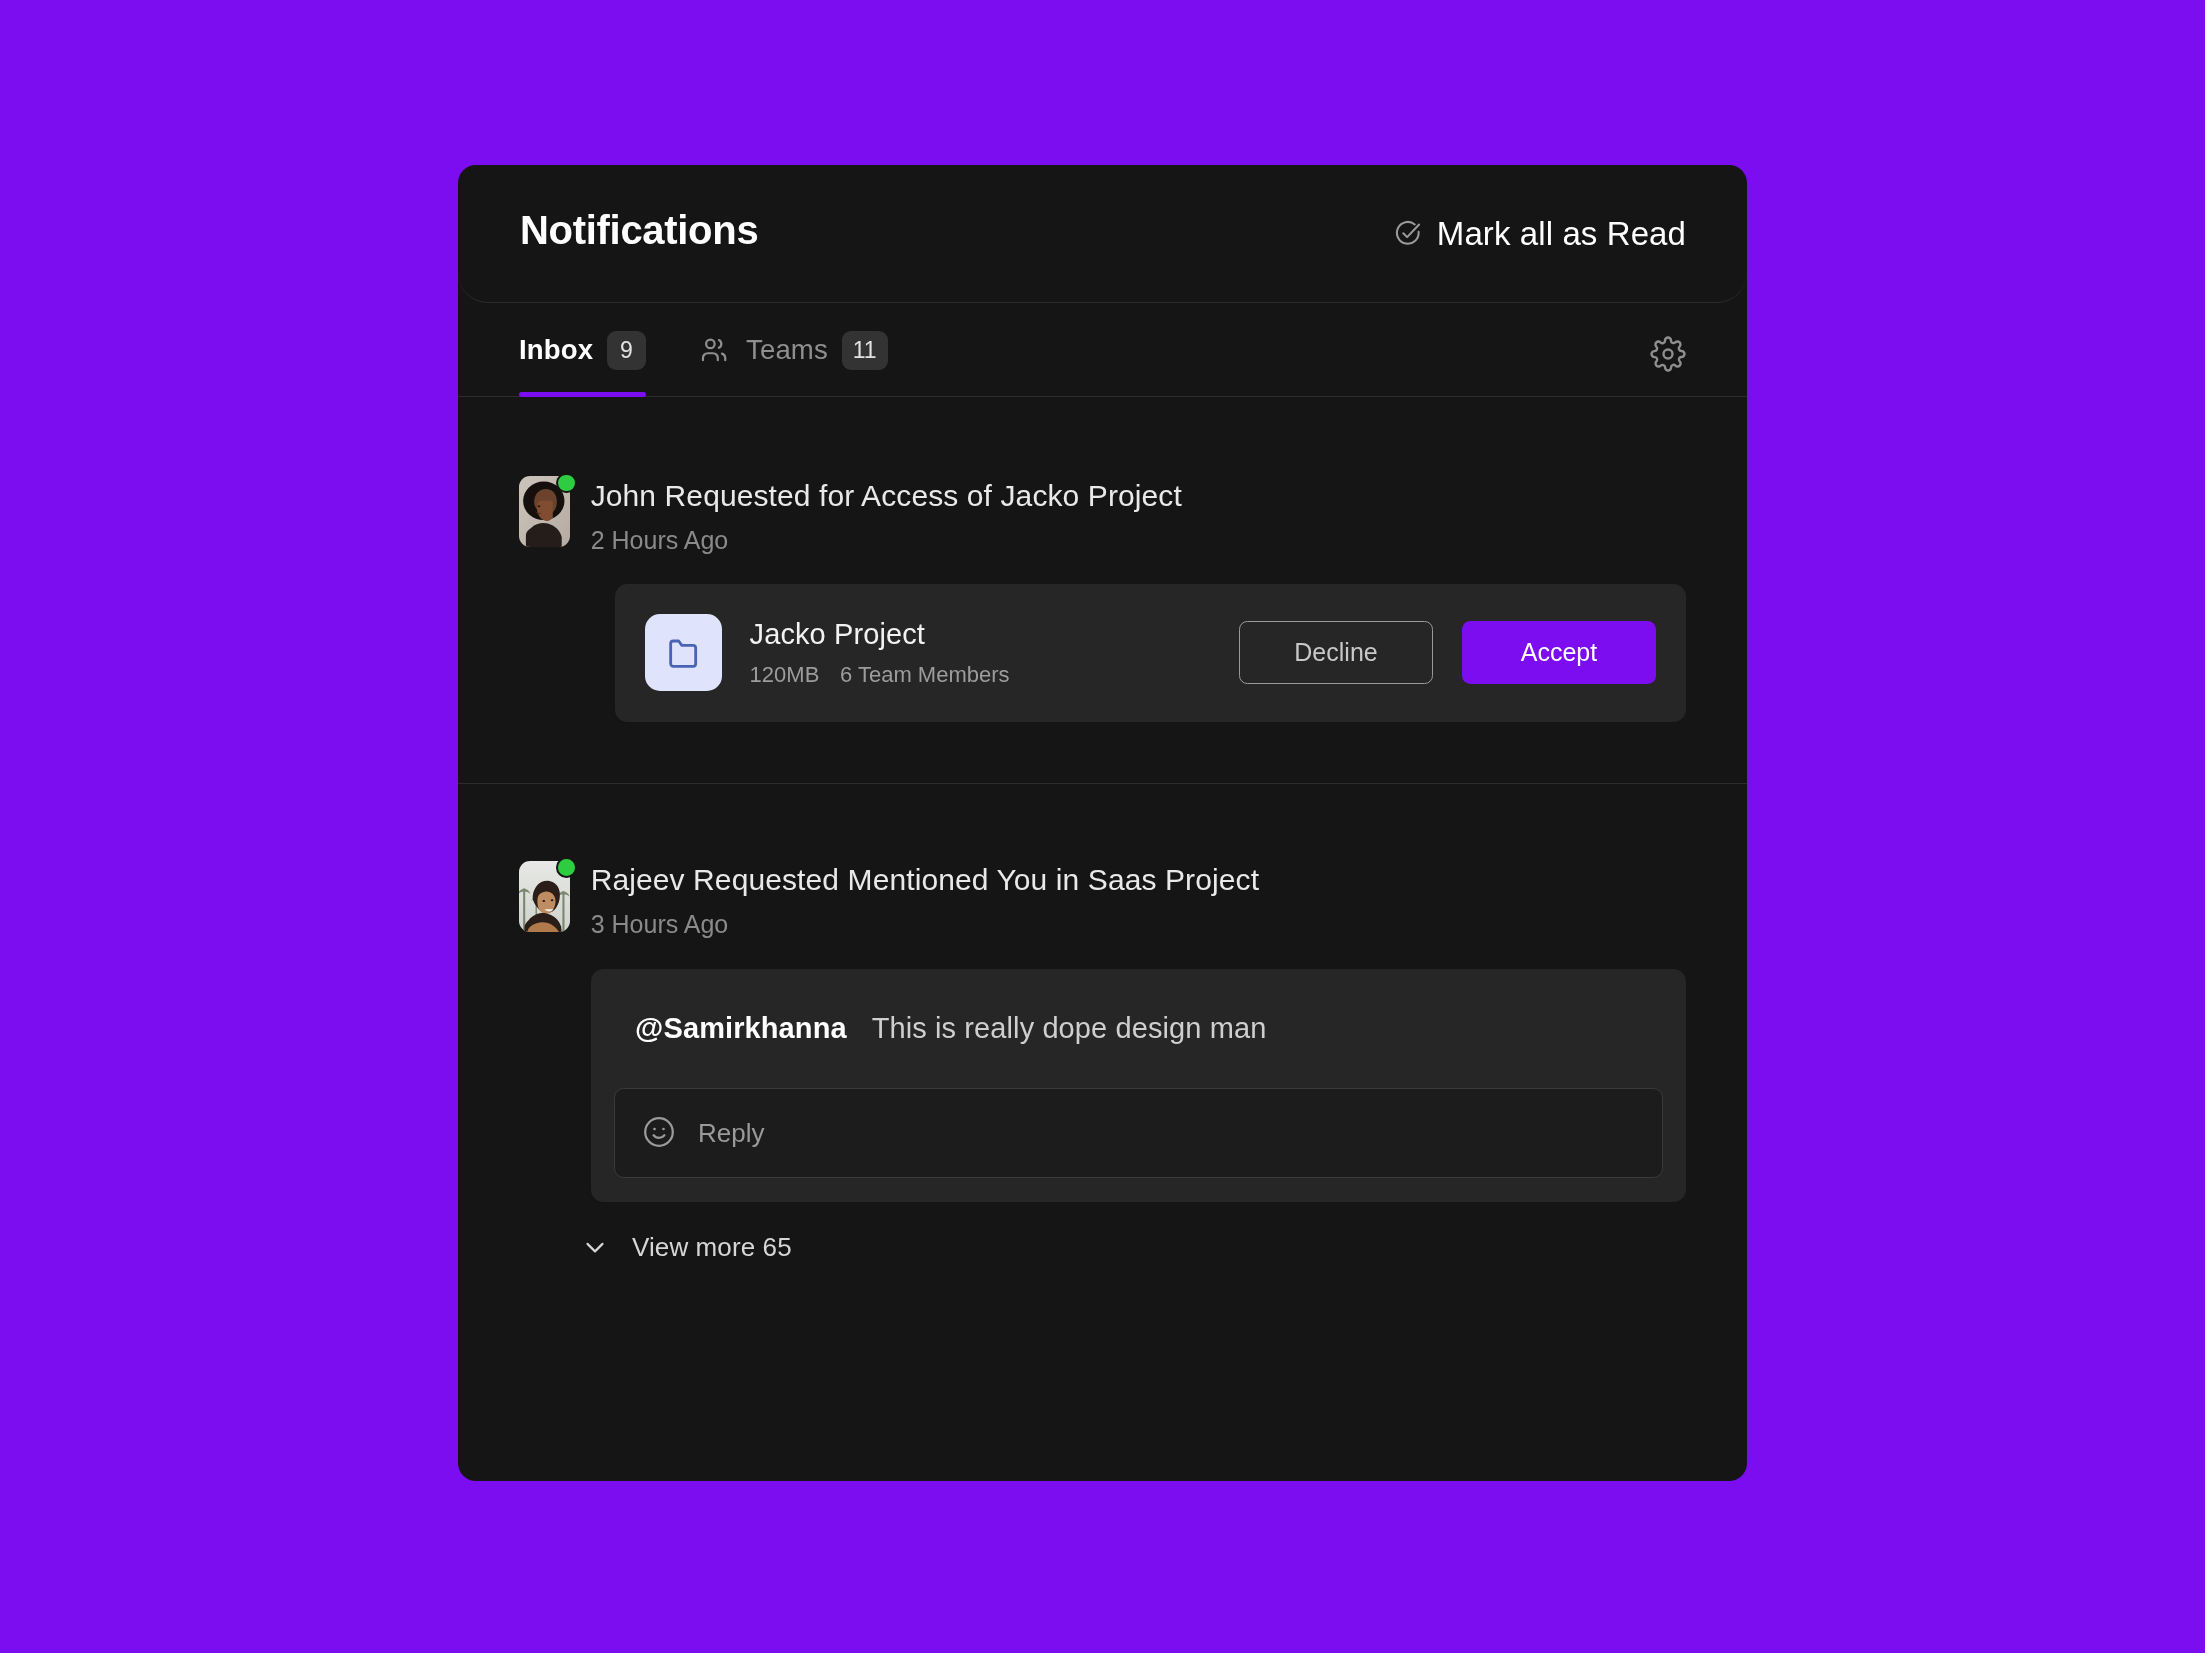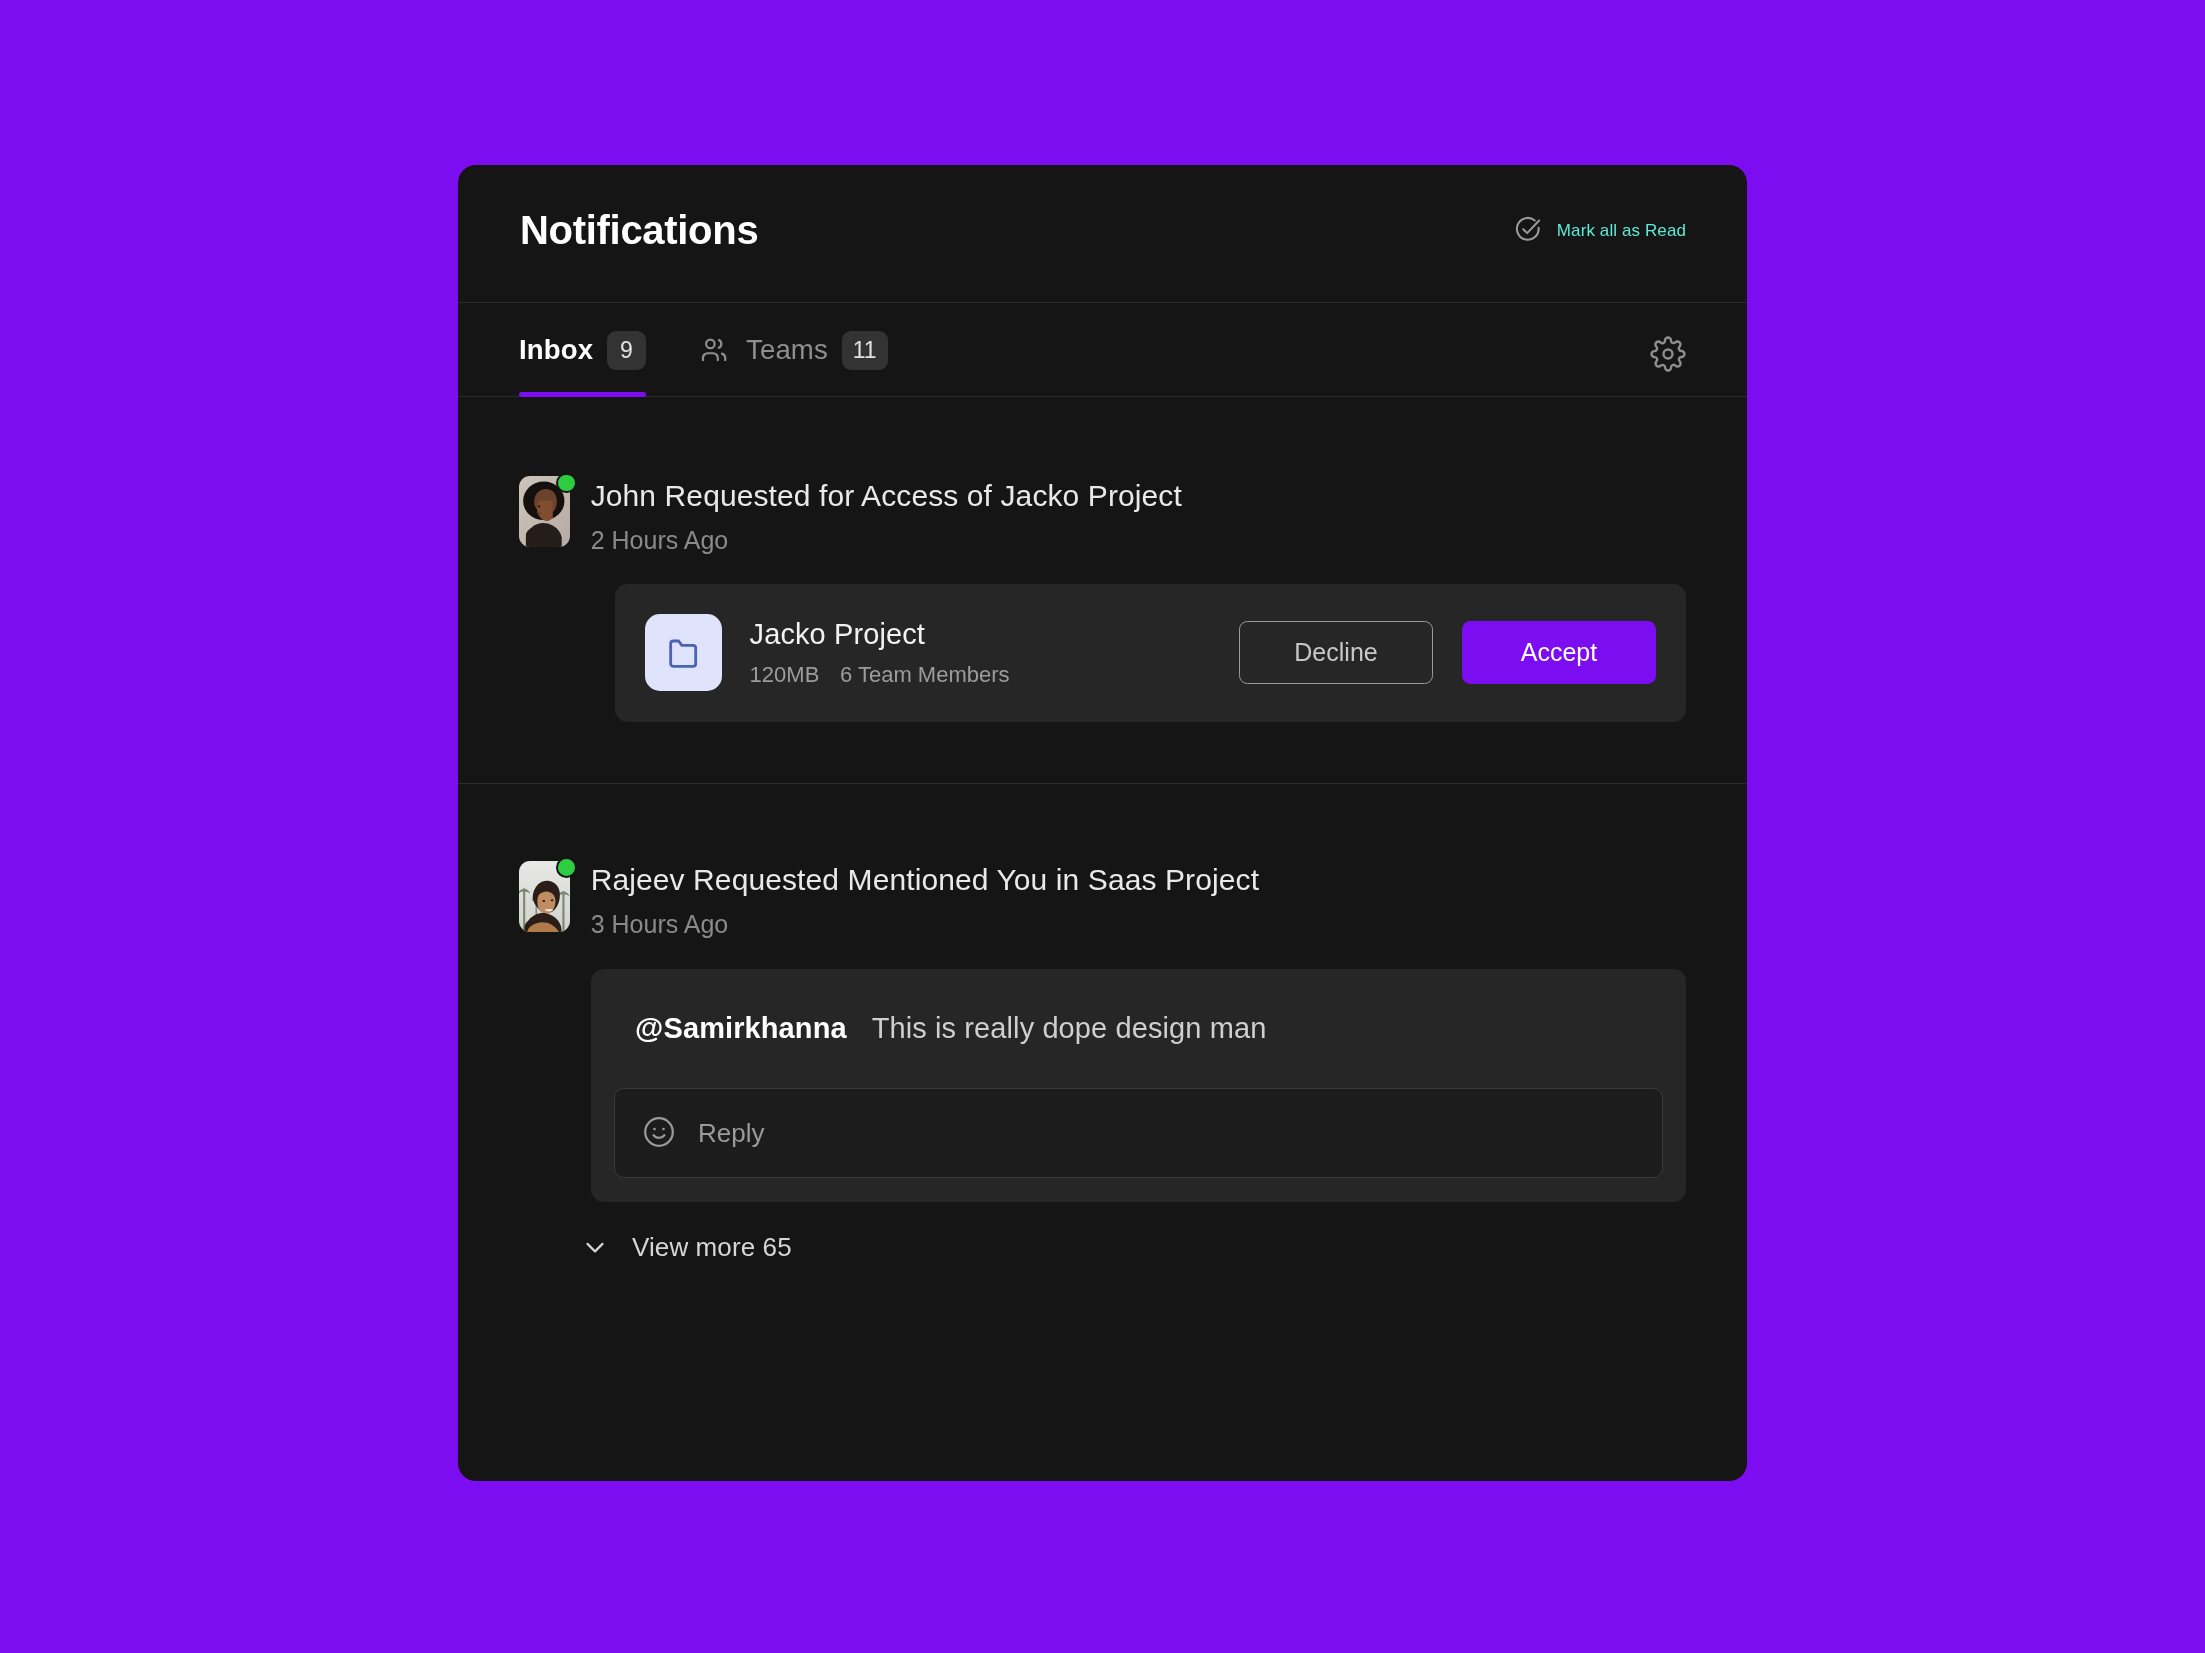--- a/index.html
+++ b/index.html
@@ -32,20 +32,21 @@
     background: #151515;
     border-radius: 18px;
     overflow: hidden;
   }
 
   
   .panel-header {
     position: relative;
     height: 138px;
     border-bottom: 0.7px solid #2c2c2c;
+    border-radius: 30px;
   }
 
   .page-title {
     position: absolute;
     left: 62px;
     top: 43px;
     font-size: 40px;
     font-weight: 700;
     color: #ffffff;
     letter-spacing: -0.3px;
@@ -55,22 +56,22 @@
     position: absolute;
     right: 61px;
     top: 50px;
     display: flex;
     align-items: center;
     gap: 15px;
     cursor: pointer;
   }
 
   .mark-read-label {
-    font-size: 17px;
-    color: #5eead4;
+    font-size: 33px;
+    color: #ffffff;
     letter-spacing: 0.1px;
   }
 
   .icon-check-circle { display: block; }
 
   
   .tabs-bar {
     position: relative;
     height: 94px;
     border-bottom: 0.7px solid #2c2c2c;

